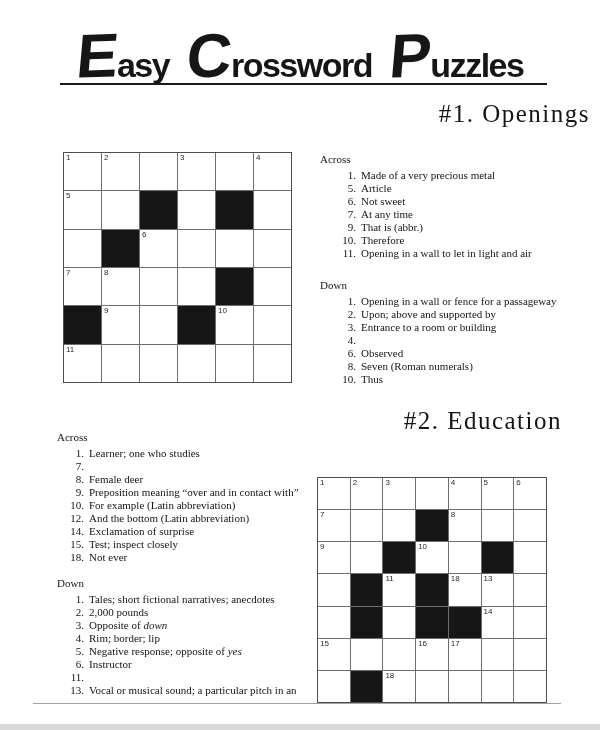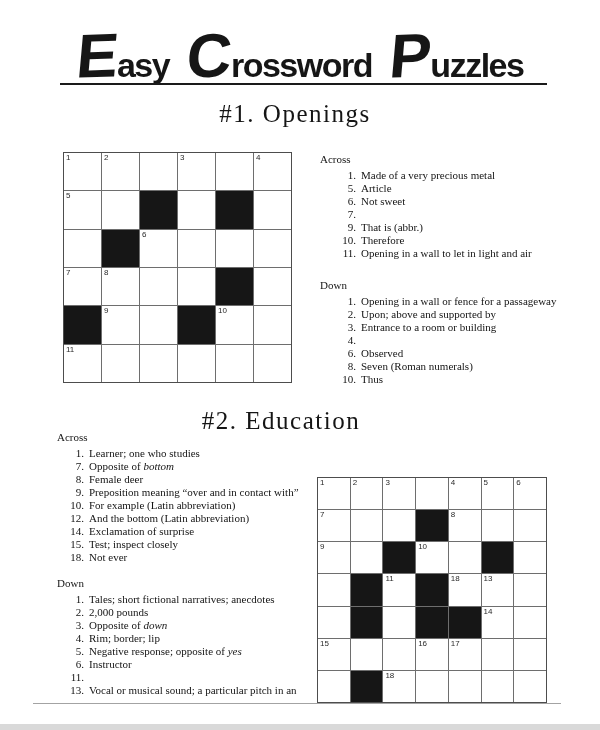--- a/index.html
+++ b/index.html
@@ -10,21 +10,21 @@
   
   .title{
     position:absolute;top:20px;left:0;right:0;text-align:center;white-space:nowrap;
     font-family:"Liberation Sans", sans-serif;font-weight:bold;color:#161616;
   }
   .tword{display:inline-block;margin:0 9px;}
   .ti{font-size:62px;display:inline-block;transform:skewX(-7deg) rotate(-2deg);letter-spacing:-2px;margin-right:1px;}
   .tr{font-size:34px;letter-spacing:-1.5px;}
   .title-rule{position:absolute;top:83px;left:60px;width:487px;height:2px;background:#1a1a1a;}
   
-  .heading{position:absolute;font-size:25px;letter-spacing:1.5px;text-align:center;color:#151515;}
+  .heading{position:absolute;font-size:25px;letter-spacing:1.5px;text-align:right;color:#151515;}
   #h1{top:100px;left:0;right:10px;}
   #h2{top:400px;left:0;right:38px;margin-top:7px;}
   
   .grid{
     position:absolute;display:grid;gap:1px;background:#6e6e6e;
     border:1px solid #4d4d4d;box-sizing:border-box;
   }
   #grid1{left:63px;top:152px;width:229px;height:231px;}
   #grid2{left:317px;top:477px;width:230px;height:226px;}
   .cell{background:#ffffff;position:relative;}
@@ -134,20 +134,21 @@
           <div class="clue">
             <span class="cn">5.</span>
             <span class="ct">Article</span>
           </div>
           <div class="clue">
             <span class="cn">6.</span>
             <span class="ct">Not sweet</span>
           </div>
           <div class="clue">
             <span class="cn">7.</span>
+            <span class="ct">At any time</span>
           </div>
           <div class="clue">
             <span class="cn">9.</span>
             <span class="ct">That is (abbr.)</span>
           </div>
           <div class="clue">
             <span class="cn">10.</span>
             <span class="ct">Therefore</span>
           </div>
           <div class="clue">
@@ -195,21 +196,20 @@
   <div class="clues" id="clues2">
     <div class="clue-group">
       <div class="clue-label">Across</div>
       <div>
           <div class="clue">
             <span class="cn">1.</span>
             <span class="ct">Learner; one who studies</span>
           </div>
           <div class="clue">
             <span class="cn">7.</span>
-            <span class="ct">Opposite of <em>bottom</em></span>
           </div>
           <div class="clue">
             <span class="cn">8.</span>
             <span class="ct">Female deer</span>
           </div>
           <div class="clue">
             <span class="cn">9.</span>
             <span class="ct">Preposition meaning “over and in contact with”</span>
           </div>
           <div class="clue">

